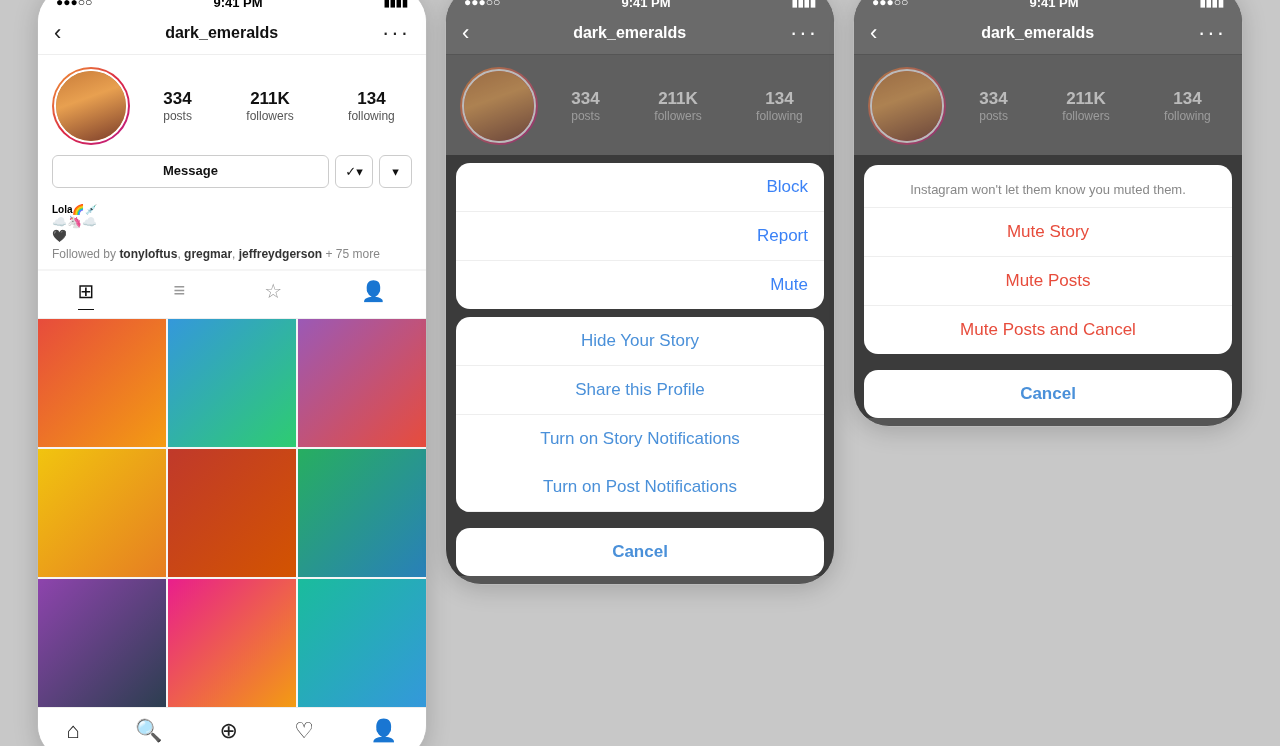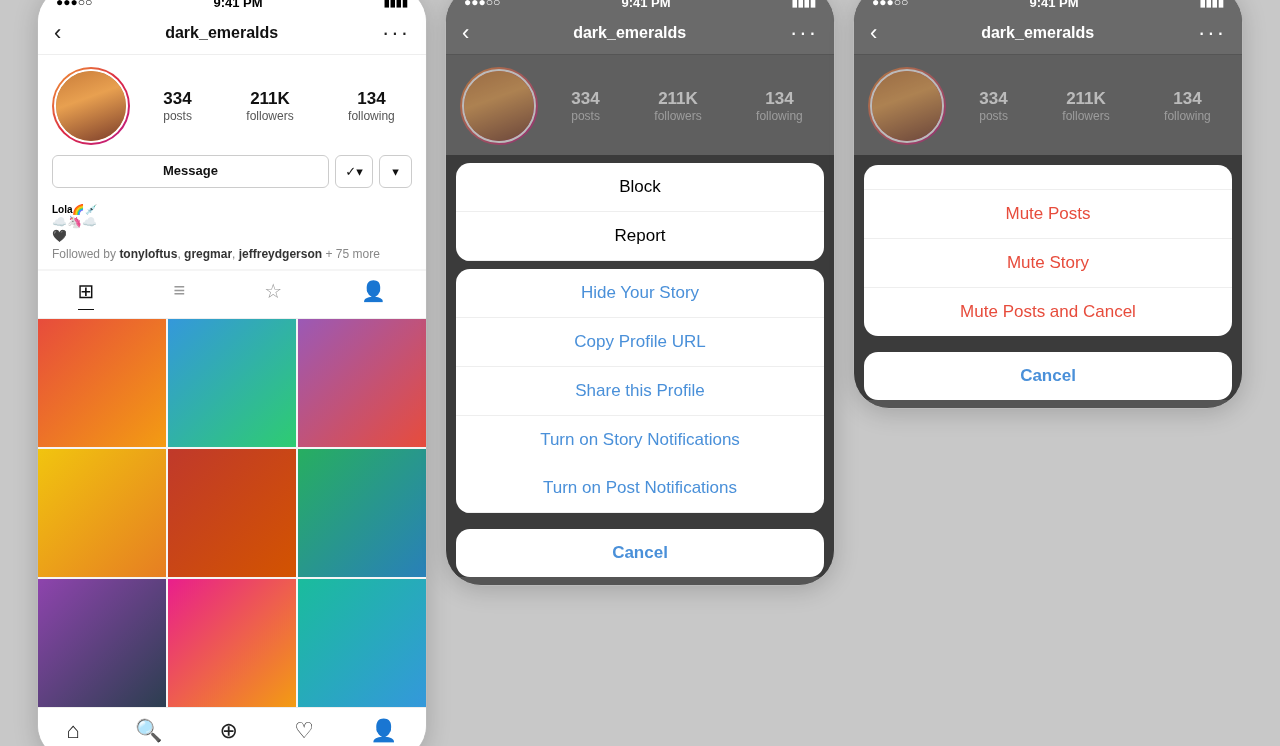--- a/index.html
+++ b/index.html
@@ -130,21 +130,21 @@
       overflow: hidden;
     }
     .action-item {
       padding: 14px 16px;
       text-align: center;
       font-size: 17px;
       color: #4a90d9;
       border-bottom: 1px solid #eee;
       cursor: pointer;
     }
-    .action-item.red { color: #000000; }
+    .action-item.red { color: #3b82f6; text-align: right; }
     .action-item.last { border-bottom: none; }
     .cancel-btn {
       background: white;
       border-radius: 14px;
       margin: 8px 10px;
       padding: 14px 16px;
       text-align: center;
       font-size: 17px;
       font-weight: 600;
       color: #4a90d9;
@@ -321,25 +321,25 @@
             </div>
         </div>
       </div>
     </div>
 
     <div class="modal-area" style="background:rgba(0,0,0,0.3);padding:0;">
       <div style="height:8px;"></div>
       <div class="action-sheet">
         <div class="action-item red">Block</div>
         <div class="action-item red">Report</div>
+        <div class="action-item red last">Mute</div>
       </div>
       <div style="height:8px;"></div>
       <div class="action-sheet">
         <div class="action-item">Hide Your Story</div>
-        <div class="action-item">Copy Profile URL</div>
         <div class="action-item">Share this Profile</div>
         <div class="action-item last">Turn on Story Notifications</div>
         <div class="action-item">Turn on Post Notifications</div>
       </div>
       <div style="height:8px;"></div>
       <div class="cancel-btn">Cancel</div>
     </div>
   </div>
 
   <div class="phone phone-dark">
@@ -374,23 +374,24 @@
               <div style="font-size:17px;font-weight:700;color:white;">134</div>
               <div style="font-size:12px;color:#ccc;">following</div>
             </div>
         </div>
       </div>
     </div>
     <div style="padding:0; background:rgba(0,0,0,0.3);">
       <div style="height:10px;"></div>
       <div class="mute-dialog">
         <div class="mute-dialog-header">
-        </div>
+          <div class="mute-dialog-sub">Instagram won't let them know you muted them.</div>
+        </div>
+        <div class="mute-option">Mute Story</div>
         <div class="mute-option">Mute Posts</div>
-        <div class="mute-option">Mute Story</div>
         <div class="mute-option" style="border-bottom:none;">Mute Posts and Cancel</div>
       </div>
       <div style="height:8px;"></div>
       <div class="cancel-btn">Cancel</div>
     </div>
   </div>
 
 </div>
 
 </body></html>

